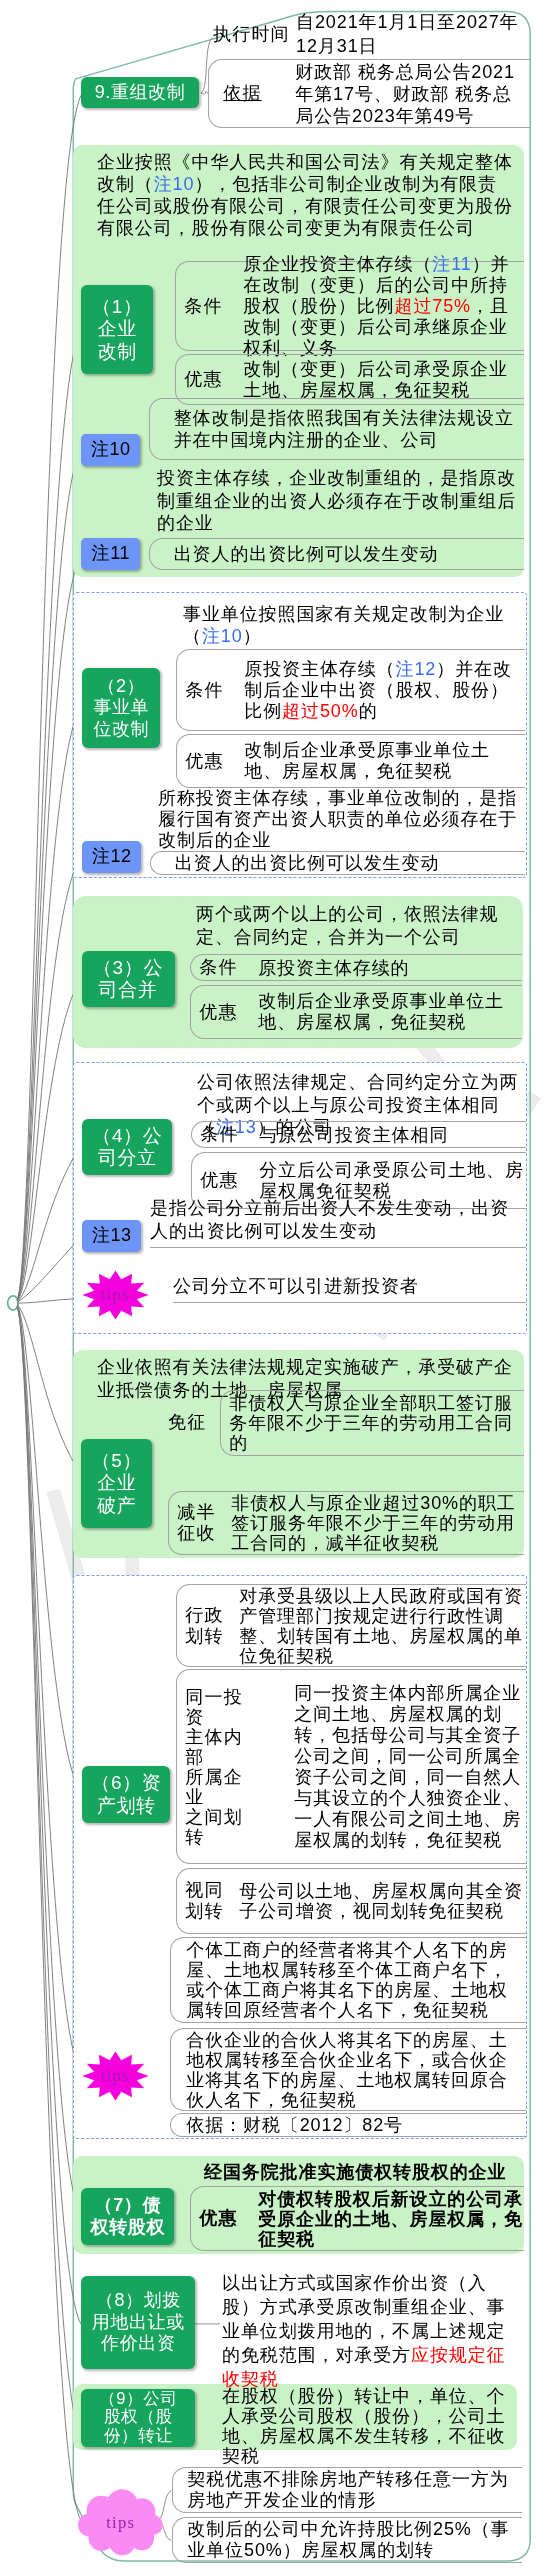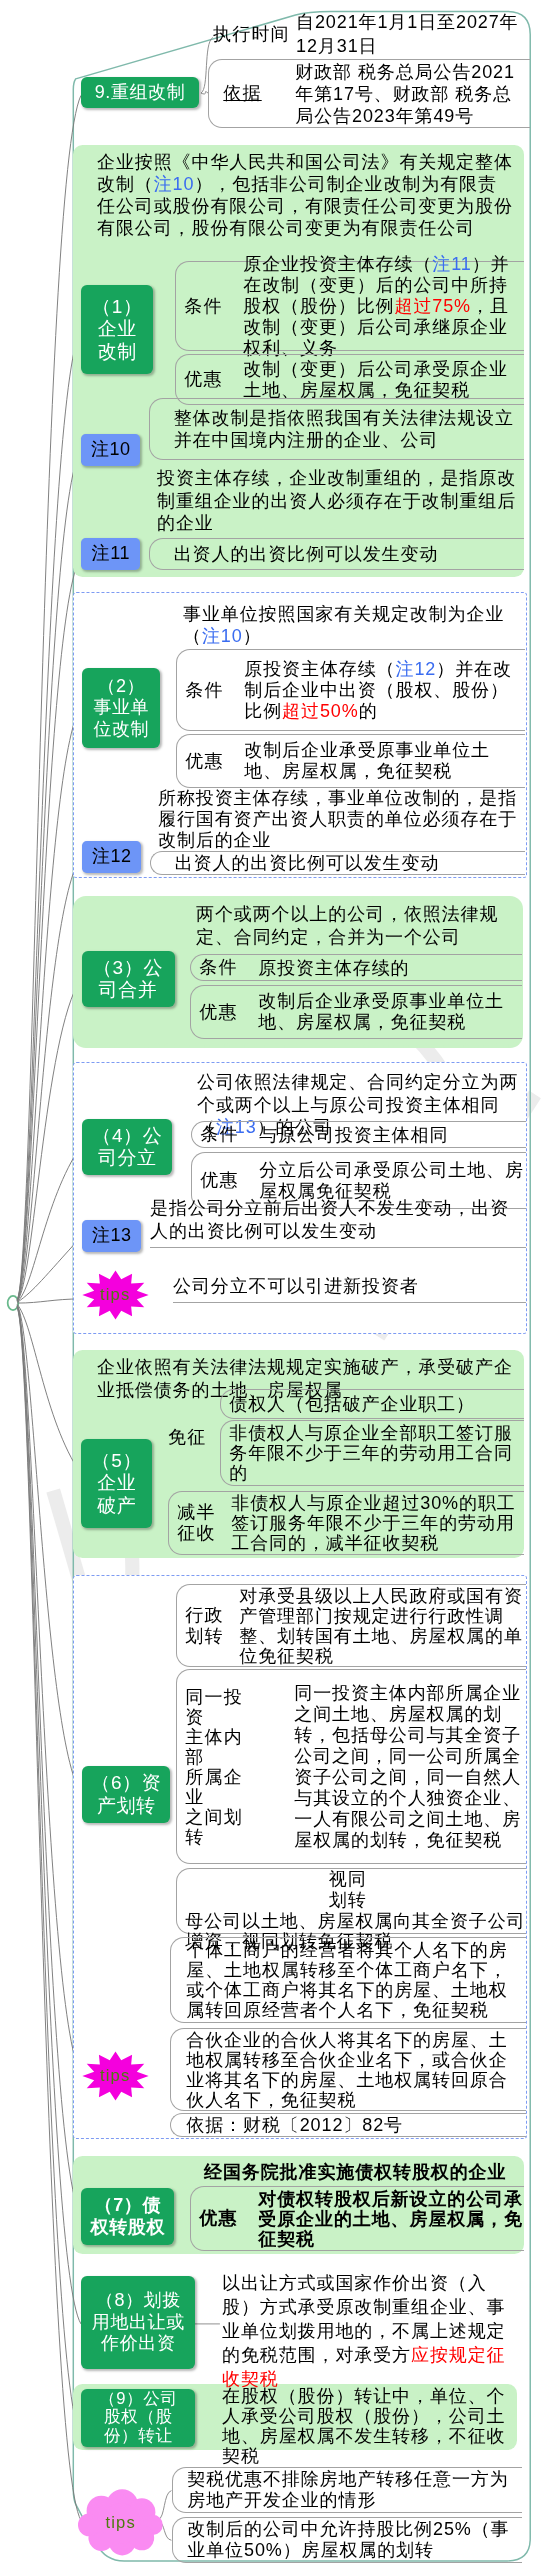--- a/index.html
+++ b/index.html
@@ -20,22 +20,22 @@
        display:flex;align-items:center;padding-left:8.3px;box-sizing:border-box;z-index:2;}
   .row.abs{position:absolute;}
   .rlbl{flex:none;white-space:pre-line;font-size:18px;letter-spacing:1.2px;line-height:21px;
         display:flex;align-items:center;}
   .rval{flex:1;font-size:18px;letter-spacing:0.9px;}
   .ub{border-bottom:1.2px solid #a3a3a3;padding-bottom:4.7px;}
   .ref{color:#3a6cf0;}
   .red{color:#ff0000;}
   .tipswrap{position:absolute;z-index:3;}
   .tipswrap span.tiptext{position:absolute;left:0;top:0;width:100%;height:100%;
-        display:flex;align-items:center;justify-content:center;color:#4d7c0f;
-        font-family:Liberation Sans, sans-serif;font-size:16.6px;letter-spacing:1.2px;}
+        display:flex;align-items:center;justify-content:center;color:#a21caf;
+        font-family:Liberation Serif, serif;font-size:16.6px;letter-spacing:1.2px;}
   .groupflex{position:absolute;display:flex;z-index:2;}
   .colflex{display:flex;flex-direction:column;flex:1;}
 </style>
 </head>
 <body>
 
 <div class="page">
 
   <svg class="overlay" width="545" height="2576" viewBox="0 0 922 4355">
 
@@ -205,23 +205,20 @@
   </div>
 
   <div class="panel" style="left:73px;top:1350px;width:451px;height:208px;">
     <p class="p" style="left:24px;top:6px;width:418px;margin:0;">企业依照有关法律法规规定实施破产，承受破产企业抵偿债务的土地、房屋权属</p>
     <div class="node" style="left:8.3px;top:89px;width:71px;height:89px;"><span>（5）
 企业
 破产</span></div>
     <div class="groupflex" style="left:95px;top:39px;width:356px;">
       <div class="rlbl" style="width:52px;">免征</div>
       <div class="colflex">
-        <div class="row" style="height:30px;">
-          <div class="rval">债权人（包括破产企业职工）</div>
-        </div>
         <div class="row" style="height:66px;margin-top:1.2px;">
           <div class="rval" style="line-height:20px;">非债权人与原企业全部职工签订服务年限不少于三年的劳动用工合同的</div>
         </div>
       </div>
     </div>
     <div class="row abs" style="left:95px;top:141px;width:356px;height:64px;">
       <div class="rlbl" style="width:54px;">减半
 征收</div>
       <div class="rval" style="line-height:20px;">非债权人与原企业超过30%的职工签订服务年限不少于三年的劳动用工合同的，减半征收契税</div>
     </div>
@@ -235,21 +232,21 @@
     </div>
     <div class="row abs" style="left:102px;top:93px;width:350px;height:195px;gap:36px;">
       <div class="rlbl" style="width:73px;line-height:20px;">同一投资
 主体内部
 所属企业
 之间划转</div>
       <div class="rval" style="line-height:21px;">同一投资主体内部所属企业之间土地、房屋权属的划转，包括母公司与其全资子公司之间，同一公司所属全资子公司之间，同一自然人与其设立的个人独资企业、一人有限公司之间土地、房屋权属的划转，免征契税</div>
     </div>
     <div class="node" style="left:8.3px;top:190px;width:88px;height:57px;"><span>（6）资
 产划转</span></div>
-    <div class="row abs" style="left:102px;top:292px;width:350px;height:66px;flex-direction:column;">
+    <div class="row abs" style="left:102px;top:292px;width:350px;height:66px;">
       <div class="rlbl" style="width:54px;">视同
 划转</div>
       <div class="rval" style="line-height:20px;">母公司以土地、房屋权属向其全资子公司增资，视同划转免征契税</div>
     </div>
     <div class="row abs" style="left:96px;top:361px;width:356px;height:86px;">
       <div class="rval" style="line-height:20px;padding-left:7px;">个体工商户的经营者将其个人名下的房屋、土地权属转移至个体工商户名下，或个体工商户将其名下的房屋、土地权属转回原经营者个人名下，免征契税</div>
     </div>
     <div class="tipswrap" style="left:4.7px;top:473px;width:73px;height:54px;">
       <svg width="73" height="54" viewBox="-66 -66 132 132" preserveAspectRatio="none">
         <polygon fill="#f400dd" points="60,0 38.6,10.4 52,30 28.3,28.3 30,52 10.4,38.6 0,60 -10.4,38.6 -30,52 -28.3,28.3 -52,30 -38.6,10.4 -60,0 -38.6,-10.4 -52,-30 -28.3,-28.3 -30,-52 -10.4,-38.6 0,-60 10.4,-38.6 30,-52 28.3,-28.3 52,-30 38.6,-10.4"></polygon>

